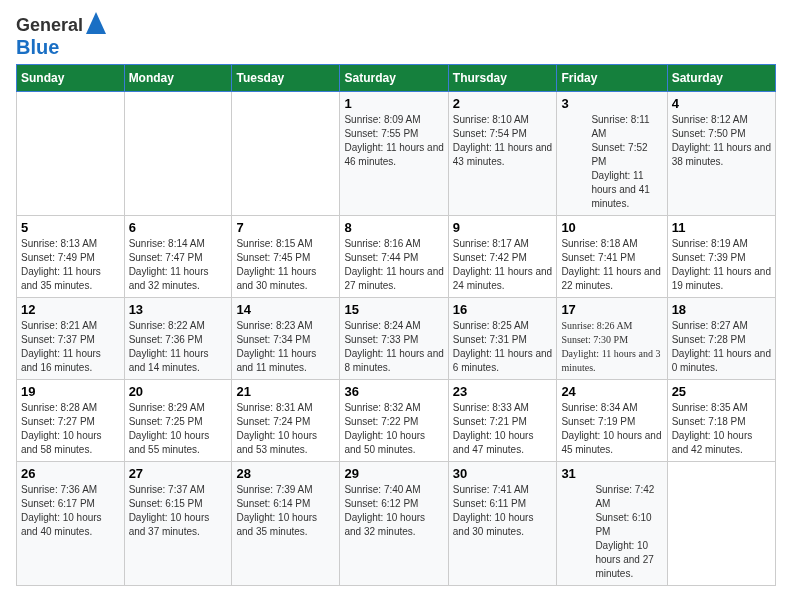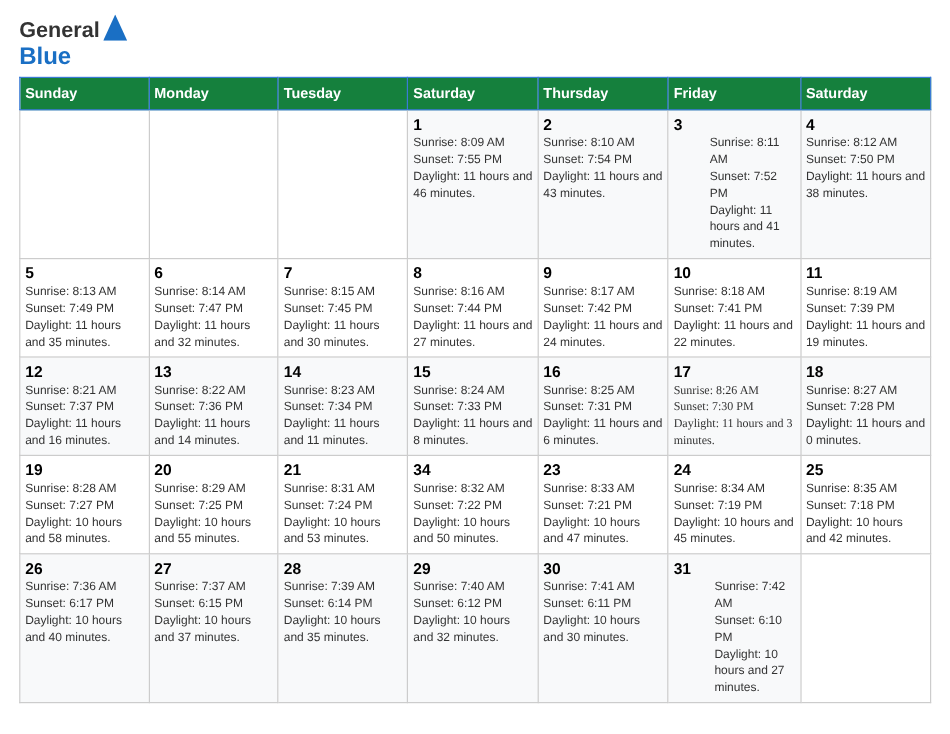--- a/index.html
+++ b/index.html
@@ -257,21 +257,21 @@
 Sunset: 7:25 PM
 Daylight: 10 hours and 55 minutes.</div>
           </td>
           <td>
             <span class="day-num">21</span>
             <div class="cell-text" style="white-space: pre-line;">Sunrise: 8:31 AM
 Sunset: 7:24 PM
 Daylight: 10 hours and 53 minutes.</div>
           </td>
           <td>
-            <span class="day-num">34</span>
+            <span class="day-num">36</span>
             <div class="cell-text" style="white-space: pre-line;">Sunrise: 8:32 AM
 Sunset: 7:22 PM
 Daylight: 10 hours and 50 minutes.</div>
           </td>
           <td>
             <span class="day-num">23</span>
             <div class="cell-text" style="white-space: pre-line;">Sunrise: 8:33 AM
 Sunset: 7:21 PM
 Daylight: 10 hours and 47 minutes.</div>
           </td>

